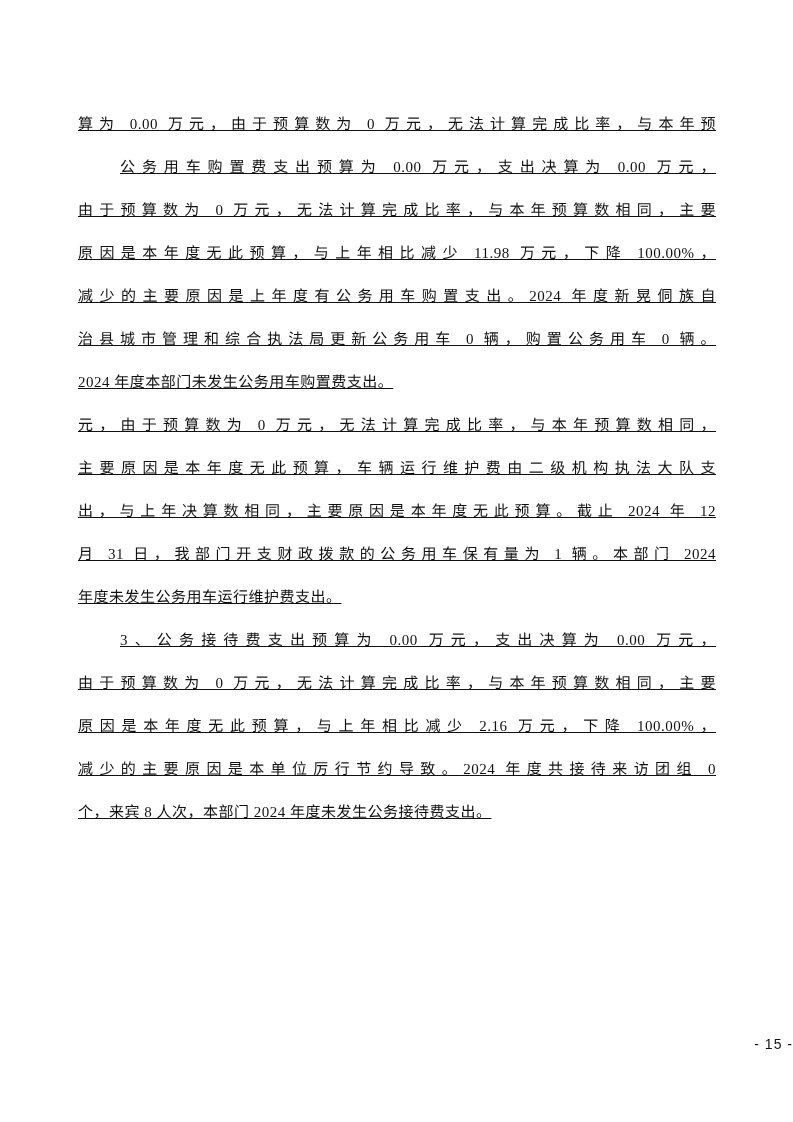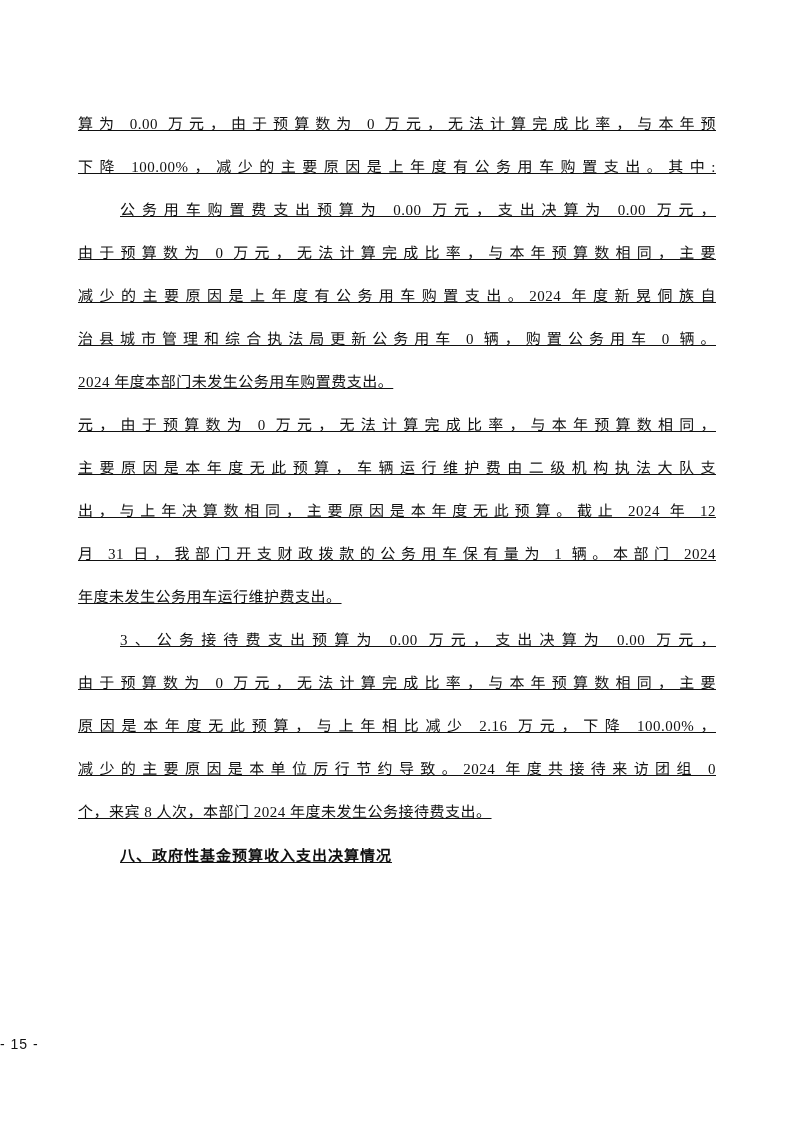--- a/index.html
+++ b/index.html
@@ -46,53 +46,52 @@
   .line.head {
     font-family: "Liberation Sans", "DejaVu Sans", sans-serif;
     font-weight: bold;
     letter-spacing: 1px;
   }
   .page-number {
     position: absolute;
     left: 0;
     right: 0;
     top: 1036px;
-    text-align: left;
+    text-align: right;
     font-size: 14px;
     letter-spacing: 1px;
     color: #111111;
     font-family: "Liberation Sans", "DejaVu Sans", sans-serif;
   }
 </style>
 </head>
 <body>
 
 <div class="page">
   <div class="text-area">
 
     <div class="line just">算为 0.00 万元，由于预算数为 0 万元，无法计算完成比率，与本年预</div>
-    <div class="line just">下降 100.00%，减少的主要原因是上年度有公务用车购置支出。其中:</div>
 
     <div class="line just indent">公务用车购置费支出预算为 0.00 万元，支出决算为 0.00 万元，</div>
     <div class="line just">由于预算数为 0 万元，无法计算完成比率，与本年预算数相同，主要</div>
+    <div class="line just">原因是本年度无此预算，与上年相比减少 11.98 万元，下降 100.00%，</div>
     <div class="line just">减少的主要原因是上年度有公务用车购置支出。2024 年度新晃侗族自</div>
     <div class="line just">治县城市管理和综合执法局更新公务用车 0 辆，购置公务用车 0 辆。</div>
     <div class="line">2024 年度本部门未发生公务用车购置费支出。</div>
 
     <div class="line just">元，由于预算数为 0 万元，无法计算完成比率，与本年预算数相同，</div>
     <div class="line just">主要原因是本年度无此预算，车辆运行维护费由二级机构执法大队支</div>
     <div class="line just">出，与上年决算数相同，主要原因是本年度无此预算。截止 2024 年 12</div>
     <div class="line just">月 31 日，我部门开支财政拨款的公务用车保有量为 1 辆。本部门 2024</div>
     <div class="line">年度未发生公务用车运行维护费支出。</div>
 
     <div class="line just indent">3、公务接待费支出预算为 0.00 万元，支出决算为 0.00 万元，</div>
     <div class="line just">由于预算数为 0 万元，无法计算完成比率，与本年预算数相同，主要</div>
     <div class="line just">原因是本年度无此预算，与上年相比减少 2.16 万元，下降 100.00%，</div>
     <div class="line just">减少的主要原因是本单位厉行节约导致。2024 年度共接待来访团组 0</div>
     <div class="line">个，来宾 8 人次，本部门 2024 年度未发生公务接待费支出。</div>
 
-    <div class="line head indent">八、政府性基金预算收入支出决算情况</div>
 
 
   </div>
 
   <div class="page-number">- 15 -</div>
 </div>
 
 </body></html>

